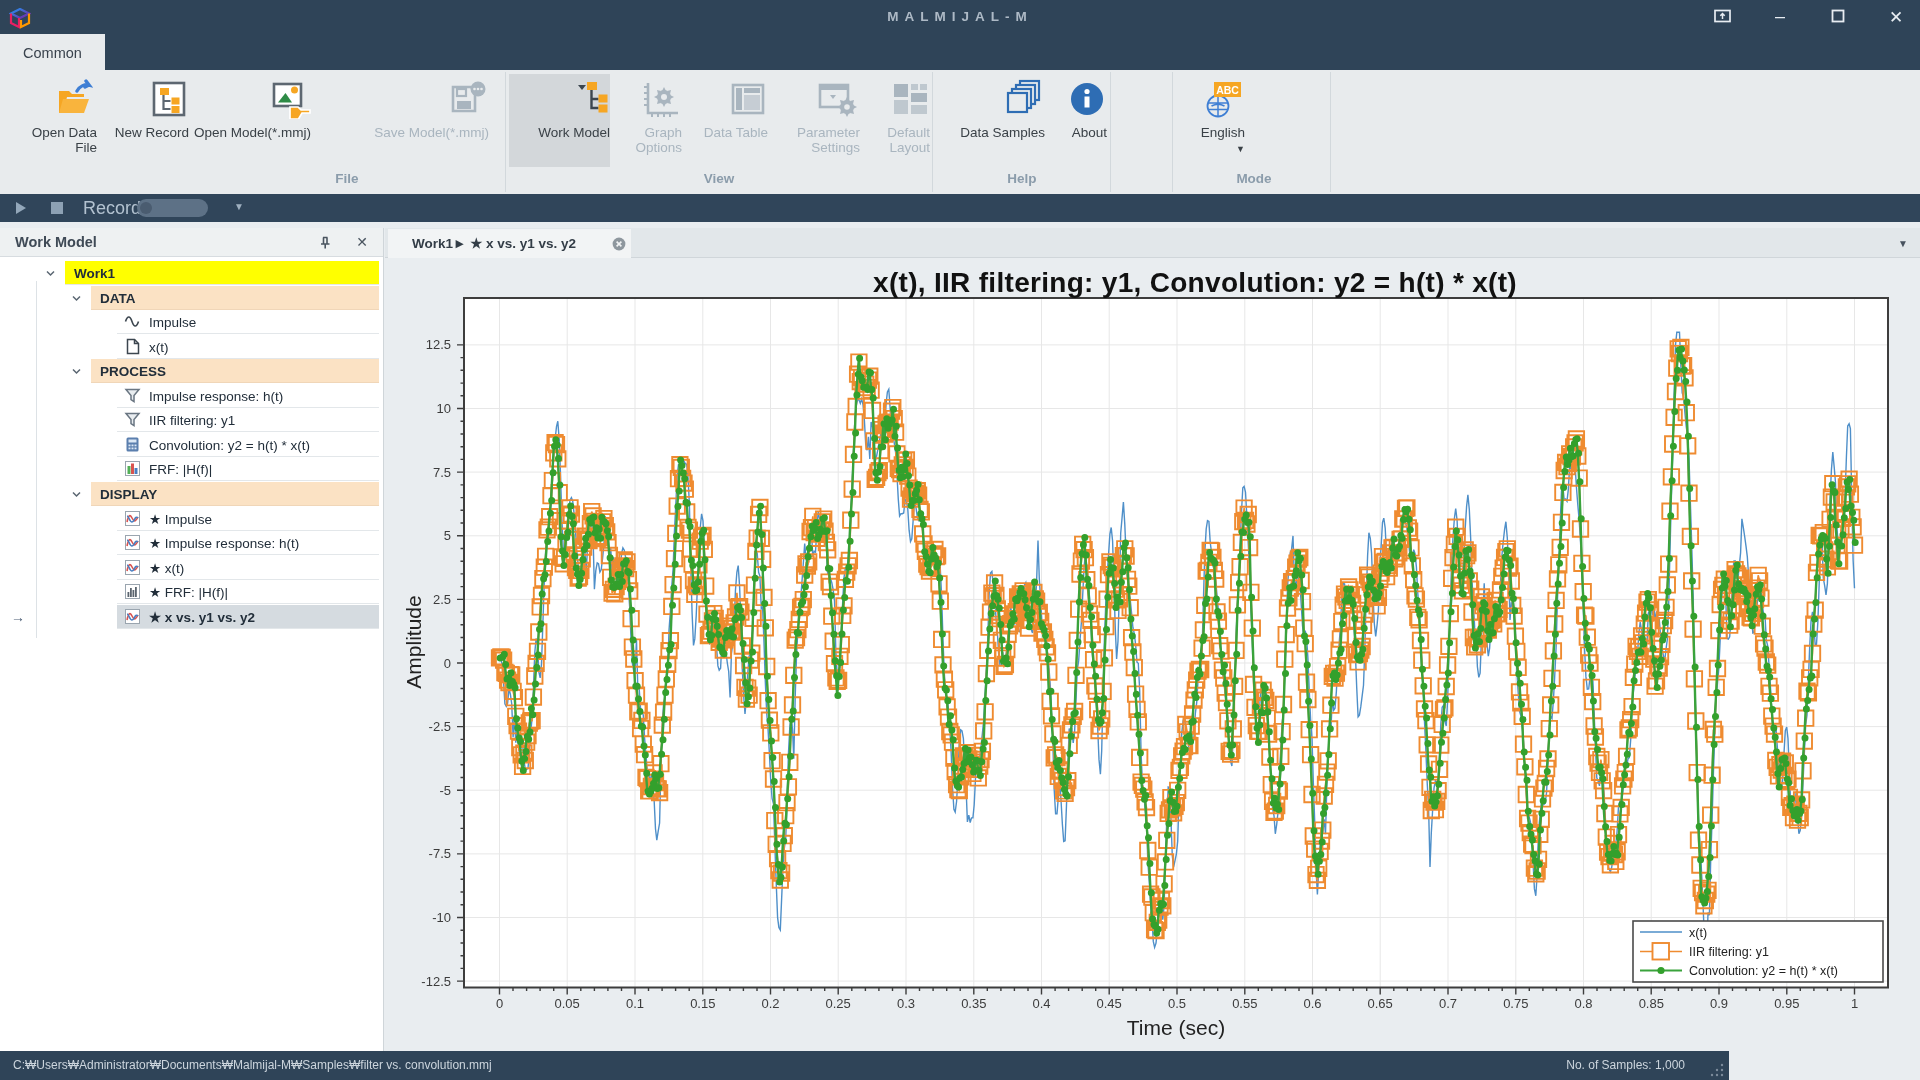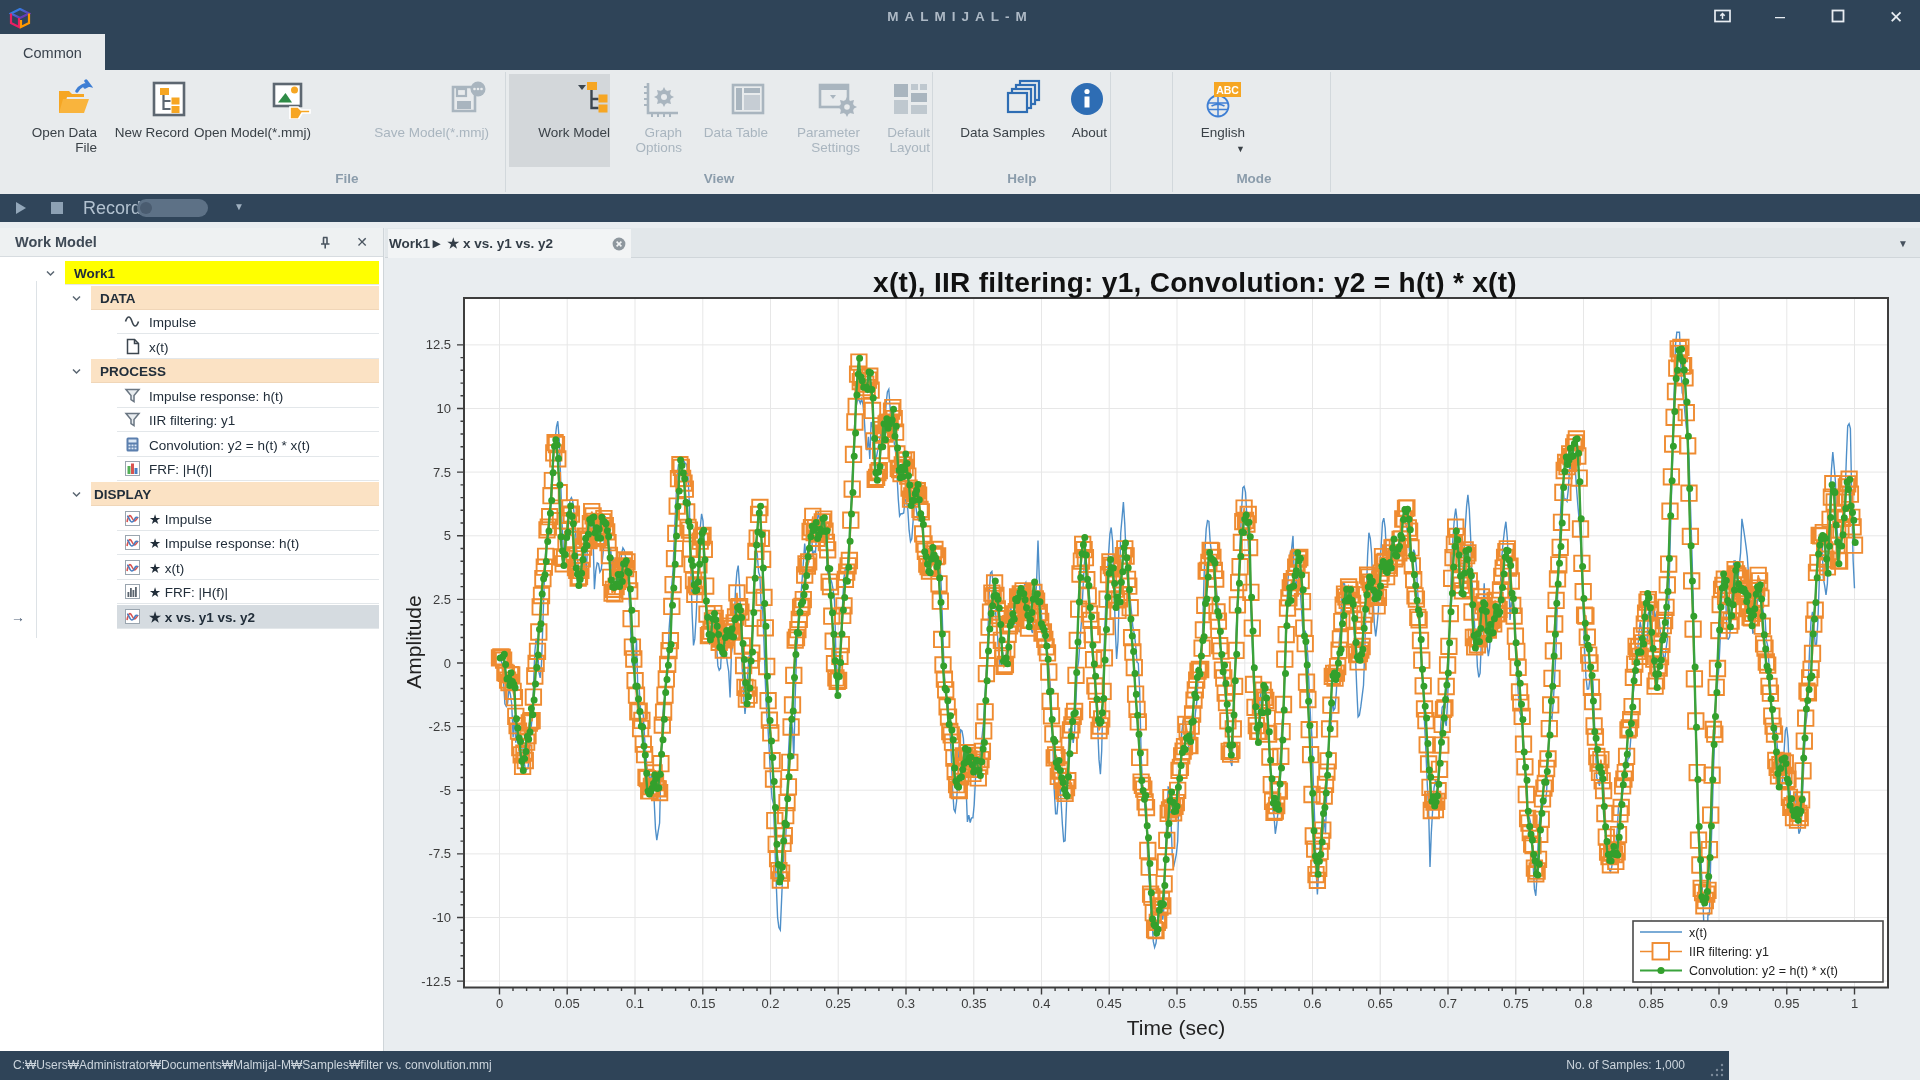--- a/index.html
+++ b/index.html
@@ -18,21 +18,21 @@
 .rbtn.active { background:#d3d7da; height:93px !important; }
 #recordbar { position:absolute; left:0; top:194px; width:1920px; height:28px; background:#30455a; }
 #mainbg { position:absolute; left:0; top:222px; width:1920px; height:829px; background:#e9edf0; }
 #panel { position:absolute; left:0; top:228px; width:384px; height:823px; background:#fff; border-right:1px solid #cfd5d9; }
 #phead { position:absolute; left:0; top:0; width:383px; height:29px; background:#eef1f2; border-bottom:1px solid #d7dce0; color:#3f4a56; font-weight:bold; font-size:14.5px; line-height:29px; padding-left:15px; }
 #tree { position:absolute; left:0; top:30px; width:383px; bottom:0; background:#fff; font-size:13.5px; color:#222e3a; }
 .trow { position:absolute; left:0; width:383px; height:24px; line-height:24px; }
 .tlabel { position:absolute; top:0; height:24px; line-height:25px; white-space:nowrap; }
 .chev { position:absolute; top:0; width:14px; height:24px; color:#5a6672; font-size:10px; text-align:center; line-height:24px; }
 #tabbar { position:absolute; left:385px; top:228px; width:1535px; height:30px; background:#e2e7ea; border-bottom:1px solid #d0d6da; }
-#activetab { position:absolute; left:3px; top:1px; width:243px; height:29px; background:#f2f4f5; font-size:13.5px; font-weight:bold; color:#333d47; line-height:29px; padding-left:1px; }
+#activetab { position:absolute; left:3px; top:1px; width:243px; height:29px; background:#f2f4f5; font-size:13.5px; font-weight:bold; color:#333d47; line-height:29px; padding-left:24px; }
 #tabdrop { position:absolute; right:12px; top:10px; color:#47525e; font-size:10px; }
 #chartwrap { position:absolute; left:386px; top:258px; width:1534px; height:793px; }
 #statusbar { position:absolute; left:0; top:1051px; width:1729px; height:29px; background:#2f4458; color:#ccd5dd; font-size:12px; line-height:29px; }
 svg text { font-family:"Liberation Sans",sans-serif; }
 </style>
 </head>
 <body>
 <div id="titlebar">
   <svg class="abs" style="left:9px;top:8px" width="22" height="21" viewBox="0 0 22 21">
     <defs>
@@ -275,21 +275,21 @@
               <rect x="1.5" y="1.5" width="14" height="14" fill="#fff" stroke="#9aa5af" stroke-width="1"></rect>
               <rect x="3.5" y="6" width="3" height="8" fill="#52b057"></rect>
               <rect x="7" y="3.5" width="3" height="10.5" fill="#d9534f"></rect>
               <rect x="10.5" y="8" width="3" height="6" fill="#4a7fc1"></rect>
             </svg></span><span style="display:inline-block;width:8px"></span>FRF: |H(f)|</div>
       </div>
       <div class="trow" style="top:224.0px">
         <div class="chev" style="left:69px"><svg width="11" height="24">
             <path d="M2 10.5l3.5 3.5L9 10.5" stroke="#5a6672" stroke-width="1.5" fill="none"></path>
           </svg></div>
-        <div class="tlabel" style="left:91px;width:288px;background:#fbe2c4;font-weight:bold;padding-left:3px;border-bottom:1px solid #f0d6b8">DISPLAY</div>
+        <div class="tlabel" style="left:91px;width:288px;background:#fbe2c4;font-weight:bold;padding-left:9px;border-bottom:1px solid #f0d6b8">DISPLAY</div>
       </div>
       <div class="trow" style="top:248.5px">
         <div class="tlabel" style="left:117px;width:262px;border-bottom:1px solid #e3e7ea"><span style="display:inline-block;width:7px"></span><span style="position:relative;top:3px"><svg width="17" height="17" viewBox="0 0 17 17">
               <rect x="1.5" y="1.5" width="14" height="14" fill="#fff" stroke="#9aa5af" stroke-width="1"></rect>
               <path d="M3 12C4.5 5 6 4 8 8s3.5 4 6-1" stroke="#d9534f" stroke-width="1.6" fill="none"></path>
               <path d="M3 6c2 0 2.5 6 5 6s3-7 6-4" stroke="#4a7fc1" stroke-width="1.6" fill="none"></path>
             </svg></span><span style="display:inline-block;width:8px"></span>★ Impulse</div>
       </div>
       <div class="trow" style="top:273.1px">
         <div class="tlabel" style="left:117px;width:262px;border-bottom:1px solid #e3e7ea"><span style="display:inline-block;width:7px"></span><span style="position:relative;top:3px"><svg width="17" height="17" viewBox="0 0 17 17">

